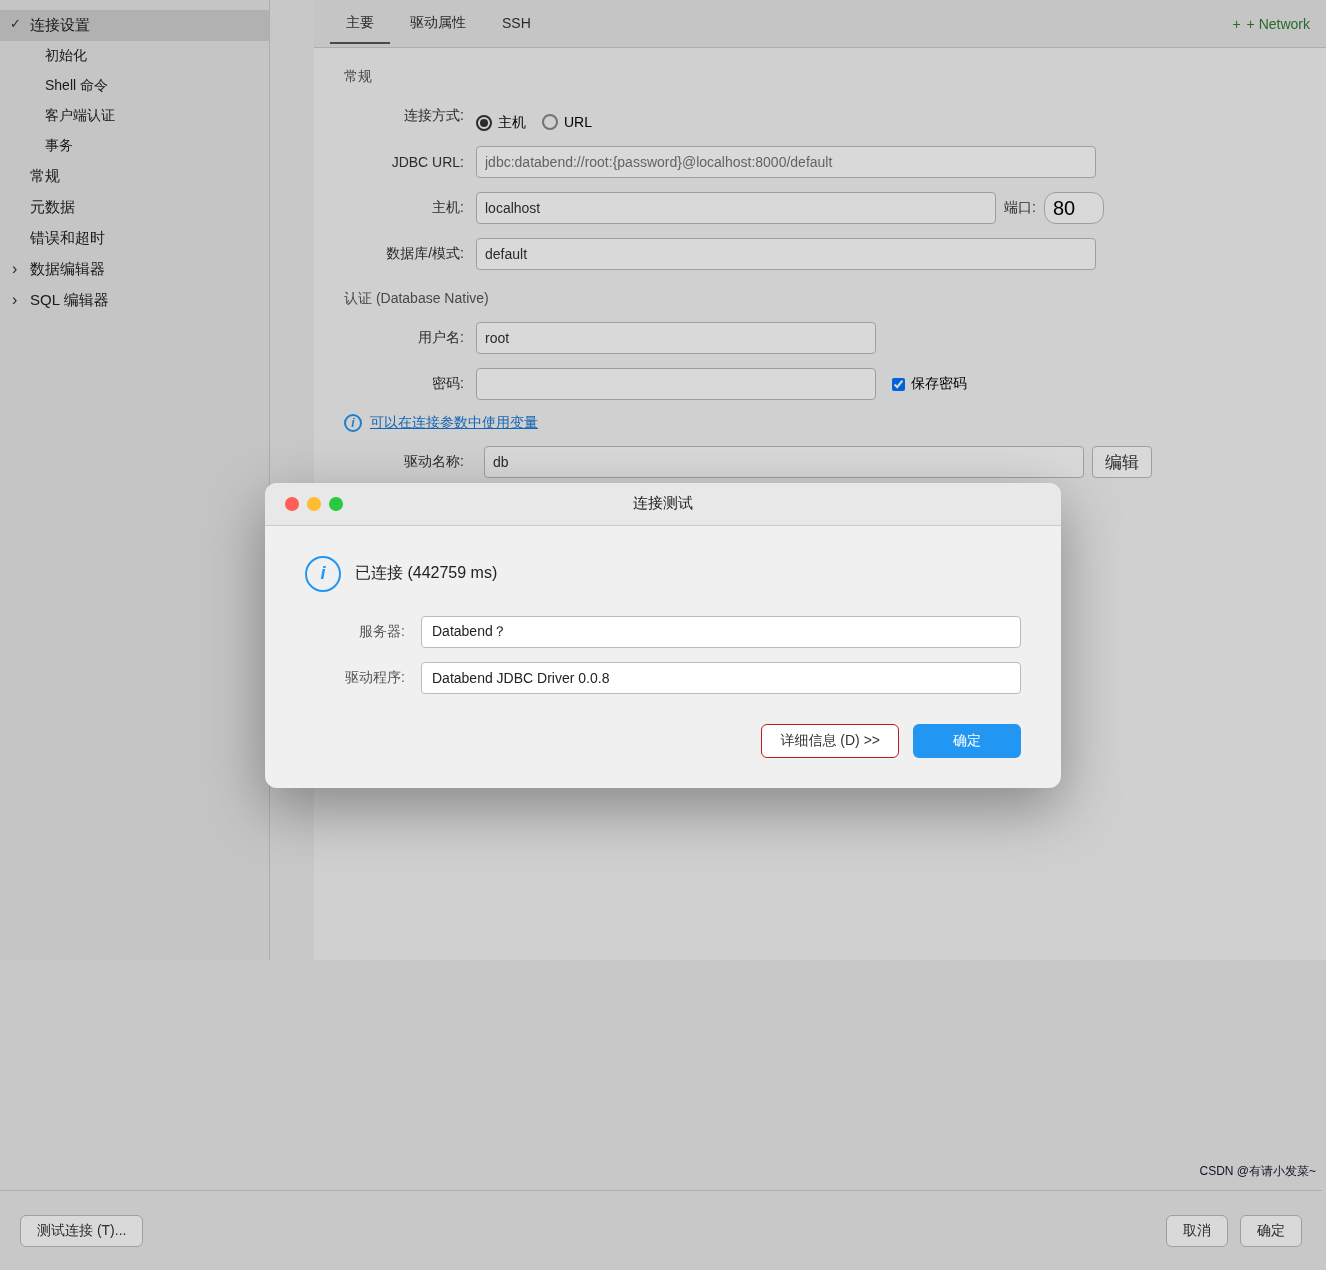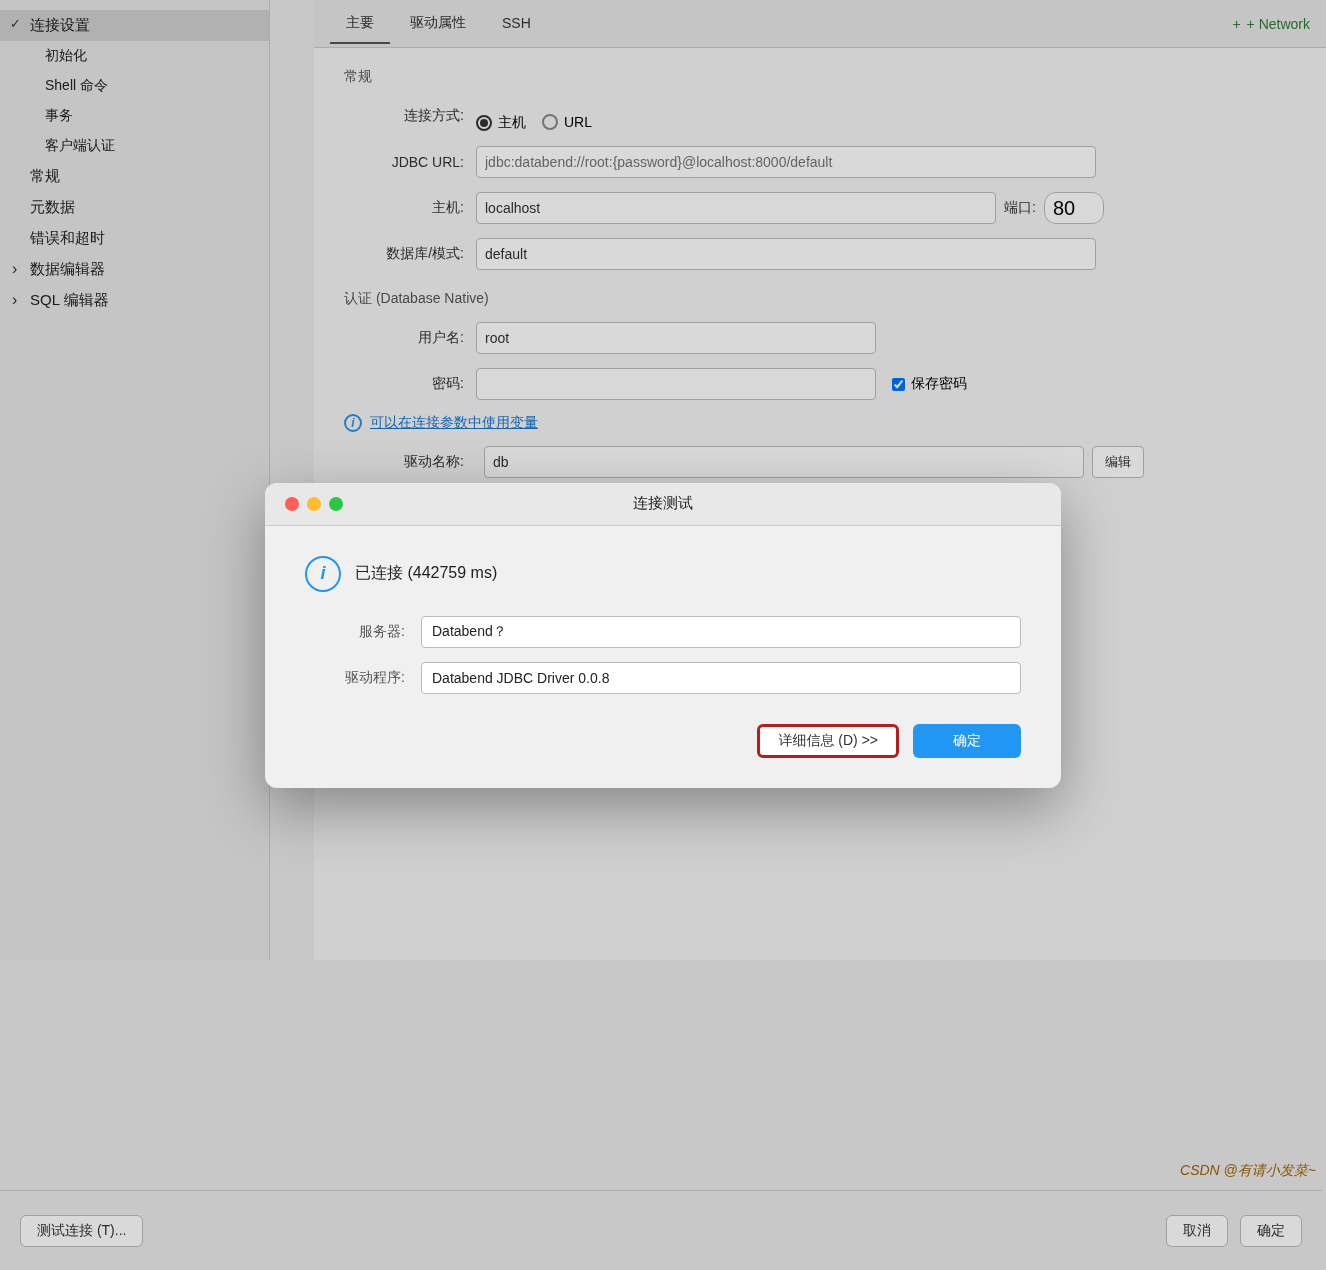--- a/index.html
+++ b/index.html
@@ -279,21 +279,21 @@
       gap: 8px;
       margin-top: 10px;
     }
 
     .edit-btn {
       height: 32px;
       padding: 0 12px;
       border: 1px solid #bbb;
       border-radius: 4px;
       background: white;
-      font-size: 13px;
+      font-size: 17px;
       cursor: pointer;
       color: #333;
     }
 
     
     .overlay {
       position: absolute;
       top: 0; left: 0; right: 0; bottom: 0;
       background: rgba(0,0,0,0.15);
       display: flex;
@@ -406,21 +406,21 @@
     .modal-actions {
       display: flex;
       justify-content: flex-end;
       gap: 14px;
       margin-top: 30px;
     }
 
     .btn-details {
       height: 34px;
       padding: 0 18px;
-      border: 3px solid #b91c1c;
+      border: 1px solid #b91c1c;
       border-radius: 6px;
       background: white;
       font-size: 14px;
       cursor: pointer;
       color: #333;
       margin-left: 44px;
     }
 
     .btn-confirm {
       height: 34px;
@@ -432,23 +432,22 @@
       cursor: pointer;
       color: white;
       font-weight: 500;
     }
 
     
     .watermark {
       position: absolute;
       bottom: 90px;
       right: 10px;
-      font-size: 14px;
-      color: #a16207;
-      font-style: italic;
+      font-size: 12px;
+      color: #0f172a;
     }
 
     
     .gray-area {
       position: absolute;
       bottom: 80px;
       left: 0;
       right: 0;
       height: 120px;
       background: #ececec;
@@ -463,24 +462,24 @@
     <div class="sidebar-item has-arrow selected">
       <span>连接设置</span>
     </div>
     <div class="sidebar-item indent">
       <span>初始化</span>
     </div>
     <div class="sidebar-item indent">
       <span>Shell 命令</span>
     </div>
     <div class="sidebar-item indent">
+      <span>客户端认证</span>
+    </div>
+    <div class="sidebar-item indent">
       <span>事务</span>
-    </div>
-    <div class="sidebar-item indent">
-      <span>客户端认证</span>
     </div>
     <div class="sidebar-item">
       <span>常规</span>
     </div>
     <div class="sidebar-item">
       <span>元数据</span>
     </div>
     <div class="sidebar-item">
       <span>错误和超时</span>
     </div>

